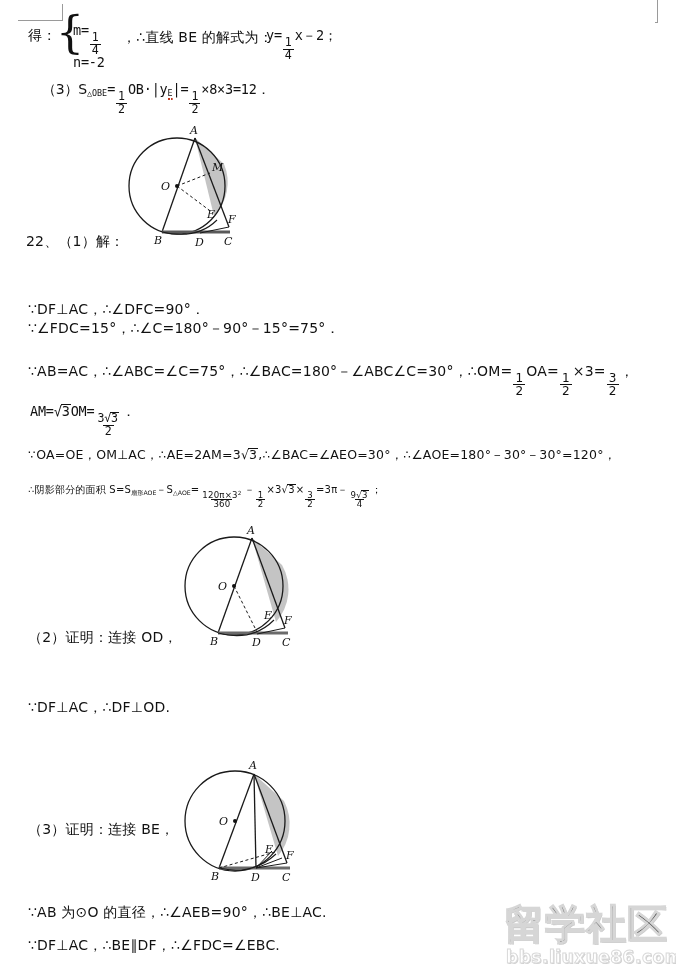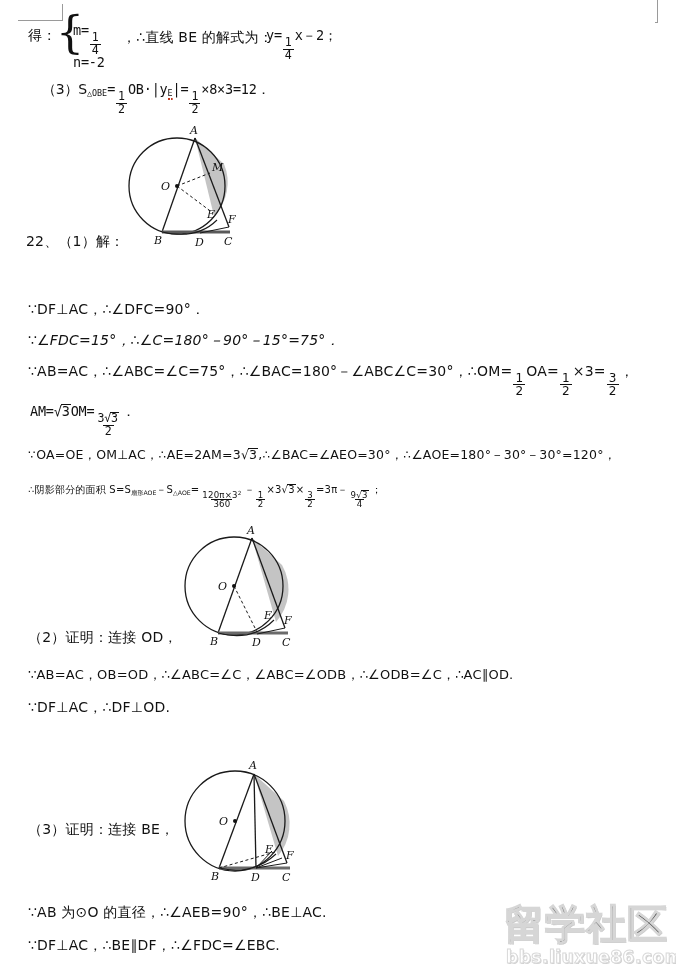--- a/index.html
+++ b/index.html
@@ -123,21 +123,21 @@
 
   <div class="line cn" style="left:26px;top:234px;">
     <span>22、（1）解：</span>
   </div>
 
 
   <div class="line cn" style="left:28px;top:302px;">
     <span>∵DF⊥AC，∴∠DFC=90°．</span>
   </div>
 
-  <div class="line cn" style="left:28px;top:333px;font-style:italic;">
+  <div class="line cn" style="left:28px;top:321px;">
     <span>∵∠FDC=15°，∴∠C=180°－90°－15°=75°．</span>
   </div>
 
   <div class="line cn" style="left:28px;top:364px;font-size:14px;">
     <span>∵AB=AC，∴∠ABC=∠C=75°，∴∠BAC=180°－∠ABC∠C=30°，∴OM=</span><span class="frac">
         <span class="num">1</span>
         <span class="den">2</span>
       </span><span>OA=</span><span class="frac">
         <span class="num">1</span>
         <span class="den">2</span>
@@ -192,23 +192,20 @@
       <text x="38" y="125" font-family="DejaVu Serif, serif" font-size="11" font-style="italic" fill="#111">B</text>
       <text x="80" y="126" font-family="DejaVu Serif, serif" font-size="11" font-style="italic" fill="#111">D</text>
       <text x="110" y="126" font-family="DejaVu Serif, serif" font-size="11" font-style="italic" fill="#111">C</text>
     </svg>
   </div>
 
   <div class="line cn" style="left:28px;top:630px;">
     <span>（2）证明：连接 OD，</span>
   </div>
 
-  <div class="line cn" style="left:28px;top:668px;font-size:13px;">
-    <span>∵AB=AC，OB=OD，∴∠ABC=∠C，∠ABC=∠ODB，∴∠ODB=∠C，∴AC∥OD.</span>
-  </div>
 
   <div class="line cn" style="left:28px;top:700px;">
     <span>∵DF⊥AC，∴DF⊥OD.</span>
   </div>
 
 
   <div class="fig" style="left:172px;top:752px;">
     <svg width="165" height="132" viewBox="0 0 165 132">
       <path d="M 82 22 L 106 104 A 50 50 0 0 0 112 49 Z" fill="#c4c4c4" stroke="none"></path>
       <circle cx="63" cy="69" r="50" fill="none" stroke="#1a1a1a" stroke-width="1.3"></circle>

